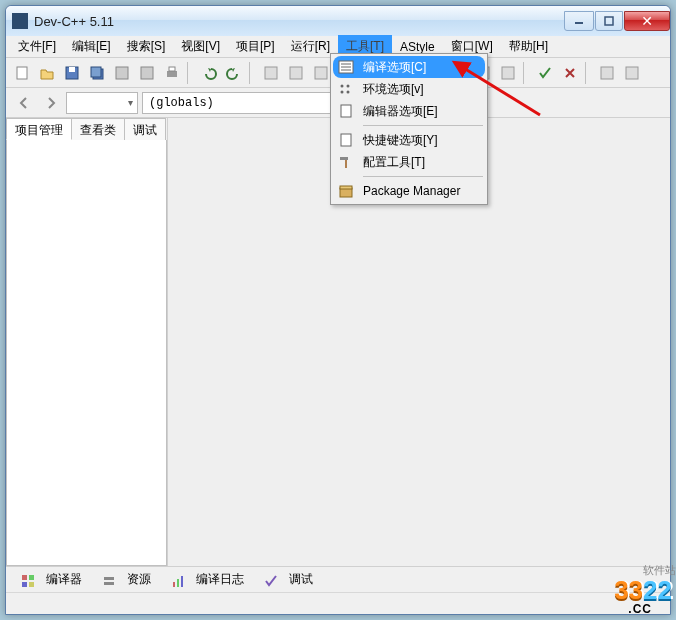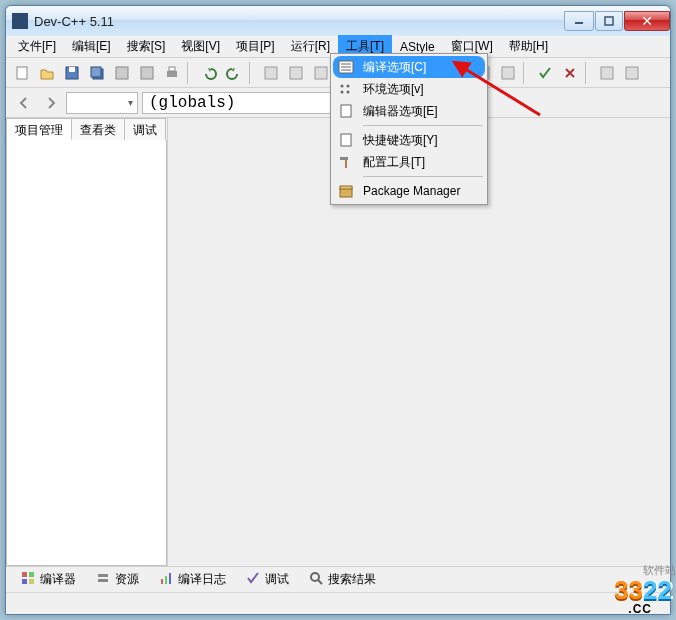--- a/index.html
+++ b/index.html
@@ -7,38 +7,38 @@
   .window { position: absolute; left: 5px; top: 5px; width: 666px; height: 610px; background: #fff; border: 1px solid #5a7da8; border-radius: 6px 6px 0 0; box-shadow: 0 0 8px rgba(0,0,0,.3); display: flex; flex-direction: column; }
   .titlebar { height: 30px; background: linear-gradient(#f5faff,#d9e9f8 45%,#c3ddf4 46%,#d6e9fb); border-radius: 6px 6px 0 0; display: flex; align-items: center; padding-left: 6px; }
   .titlebar .app-icon { width: 16px; height: 16px; background: #2b4a6d; margin-right: 6px; }
   .titlebar .title { font-size: 13px; color: #222; flex: 1; }
   .winbtns { display: flex; }
   .winbtn { width: 30px; height: 20px; margin-right: 1px; background: linear-gradient(#e9f2fb,#cde2f6); border: 1px solid #8aa9cc; border-radius: 0 0 3px 3px; display: flex; align-items: center; justify-content: center; color: #3a567a; font-size: 11px; }
   .winbtn.max { width: 28px; }
   .winbtn.close { width: 46px; background: linear-gradient(#f3a2a2,#d64b4b 45%,#c62020 46%,#e05c5c); color: #fff; border-color: #a03030; margin-right: 0; border-radius: 0 0 3px 3px; font-size: 14px; }
   .menubar { height: 22px; background: #f0f0f0; border-bottom: 1px solid #d0d0d0; display: flex; align-items:center; padding-left:4px; }
   .menubar .mitem { padding: 3px 8px; cursor: default; }
-  .menubar .mitem.active { background: #3399ff; color: #000000; }
+  .menubar .mitem.active { background: #3399ff; color: #404040; }
   .toolbar { height: 30px; background: #f0f0f0; border-bottom: 1px solid #d0d0d0; display: flex; align-items: center; padding: 0 4px; gap: 2px; }
   .tbtn { width: 23px; height: 23px; border: 1px solid transparent; display: flex; align-items: center; justify-content: center; }
   .tsep { width: 6px; height: 22px; border-left:1px solid #c0c0c0; margin:0 2px; }
   .toolbar2 { height: 30px; background: #f0f0f0; border-bottom: 1px solid #d0d0d0; display: flex; align-items: center; padding-left:6px; gap:4px; }
-  .combo { height: 22px; border: 1px solid #b8b8b8; background: #fff; font-family: "Courier New", monospace; font-size: 16px; padding: 2px 18px 2px 6px; position: relative; display: inline-flex; align-items: center; }
+  .combo { height: 22px; border: 1px solid #b8b8b8; background: #fff; font-family: "Courier New", monospace; font-size: 12px; padding: 2px 18px 2px 6px; position: relative; display: inline-flex; align-items: center; }
   .combo::after { content: "▾"; position: absolute; right: 4px; color: #666; font-family: sans-serif; font-size: 10px; }
   .combo.short { width: 72px; }
   .combo.long { width: 216px; }
   .clientarea { flex: 1; display: flex; background: #7f1d1d; position: relative; }
   .sidepanel { width: 162px; border-right: 1px solid #d0d0d0; display: flex; flex-direction: column; background: #f0f0f0; }
   .sidetabs { display: flex; height: 22px; }
   .sidetab { padding: 3px 8px; border: 1px solid #c0c0c0; border-bottom: none; background: #f8f8f8; font-size: 12px; margin-right: -1px; }
   .sidetab.active { background: #fff; border-bottom: 1px solid #fff; z-index: 1; }
   .sidecontent { flex:1; background: #fff; border: 1px solid #c0c0c0; border-top: none; }
   .mainpanel { flex: 1; background: #efefef; }
   .bottombar { height: 26px; background: #f0f0f0; border-top: 1px solid #d0d0d0; display: flex; align-items: center; padding-left: 6px; gap: 2px; }
-  .btab { display: flex; align-items: flex-start; padding: 2px 8px; gap: 5px; border: 1px solid transparent; }
+  .btab { display: flex; align-items: flex-end; padding: 2px 8px; gap: 11px; border: 1px solid transparent; }
   .statusbar { height: 22px; background: #f0f0f0; border-top:1px solid #d8d8d8; }
   
   .dropdown { position: absolute; left: 330px; top: 53px; width: 158px; background: #f0f0f0; border: 1px solid #979797; box-shadow: 2px 2px 4px rgba(0,0,0,.25); z-index: 50; padding: 2px; }
   .dditem { display: flex; align-items:center; height: 22px; padding-left: 4px; gap: 8px; border-radius: 8px; }
   .dditem.sel { background: #3399ff; color: #fff; }
   .ddsep { height: 1px; background: #c0c0c0; margin: 3px 2px 3px 30px; }
   .ddicon { width: 18px; height: 16px; display:flex; align-items:center; justify-content:center; flex-shrink:0; }
   
   .arrow { position: absolute; z-index: 60; pointer-events:none; }
   
@@ -278,29 +278,20 @@
         <span>编译日志</span>
       </div>
       <div class="btab">
         <span>
           <svg width="14" height="14">
             <path d="M2 7l3 4 7-9" fill="none" stroke="#7a5ab8" stroke-width="2"></path>
           </svg>
         </span>
         <span>调试</span>
       </div>
-      <div class="btab">
-        <span>
-          <svg width="14" height="14">
-            <circle cx="6" cy="6" r="4" fill="none" stroke="#666" stroke-width="2"></circle>
-            <line x1="9" y1="9" x2="13" y2="13" stroke="#666" stroke-width="2"></line>
-          </svg>
-        </span>
-        <span>搜索结果</span>
-      </div>
     </div>
   <div class="statusbar"></div>
 </div>
 
 <div class="dropdown" id="dropdown">
     <div class="dditem sel">
       <span class="ddicon">
         <svg width="16" height="14">
           <rect x="1" y="1" width="14" height="12" fill="#fff" stroke="#666"></rect>
           <line x1="3" y1="4" x2="13" y2="4" stroke="#666"></line>

